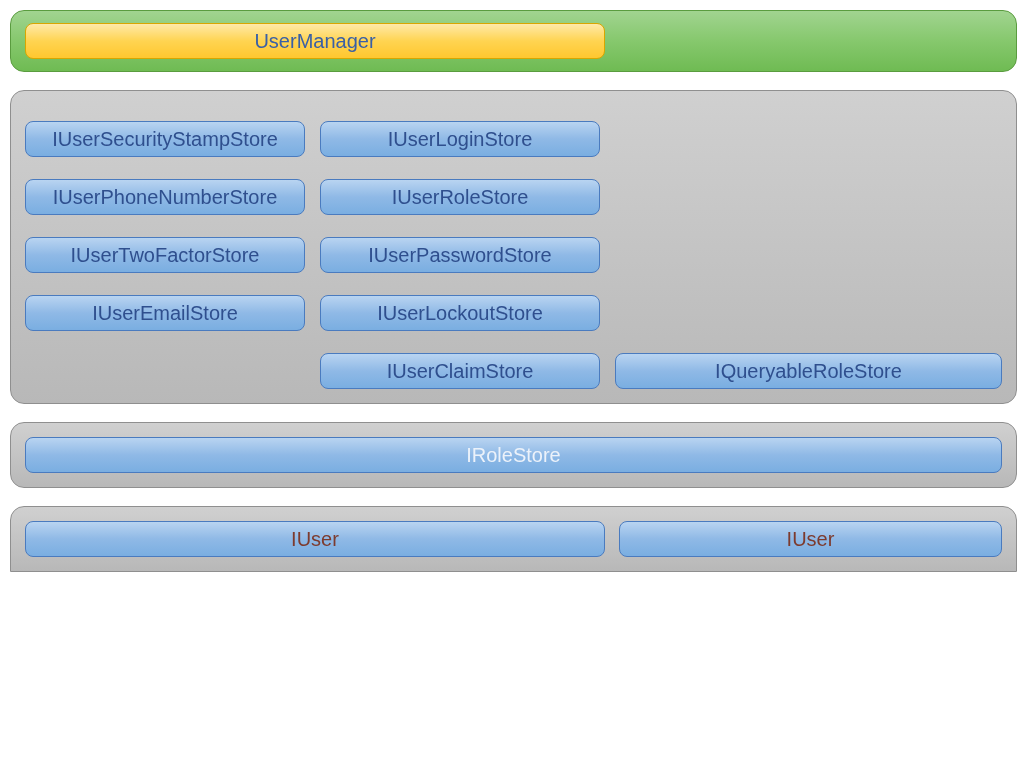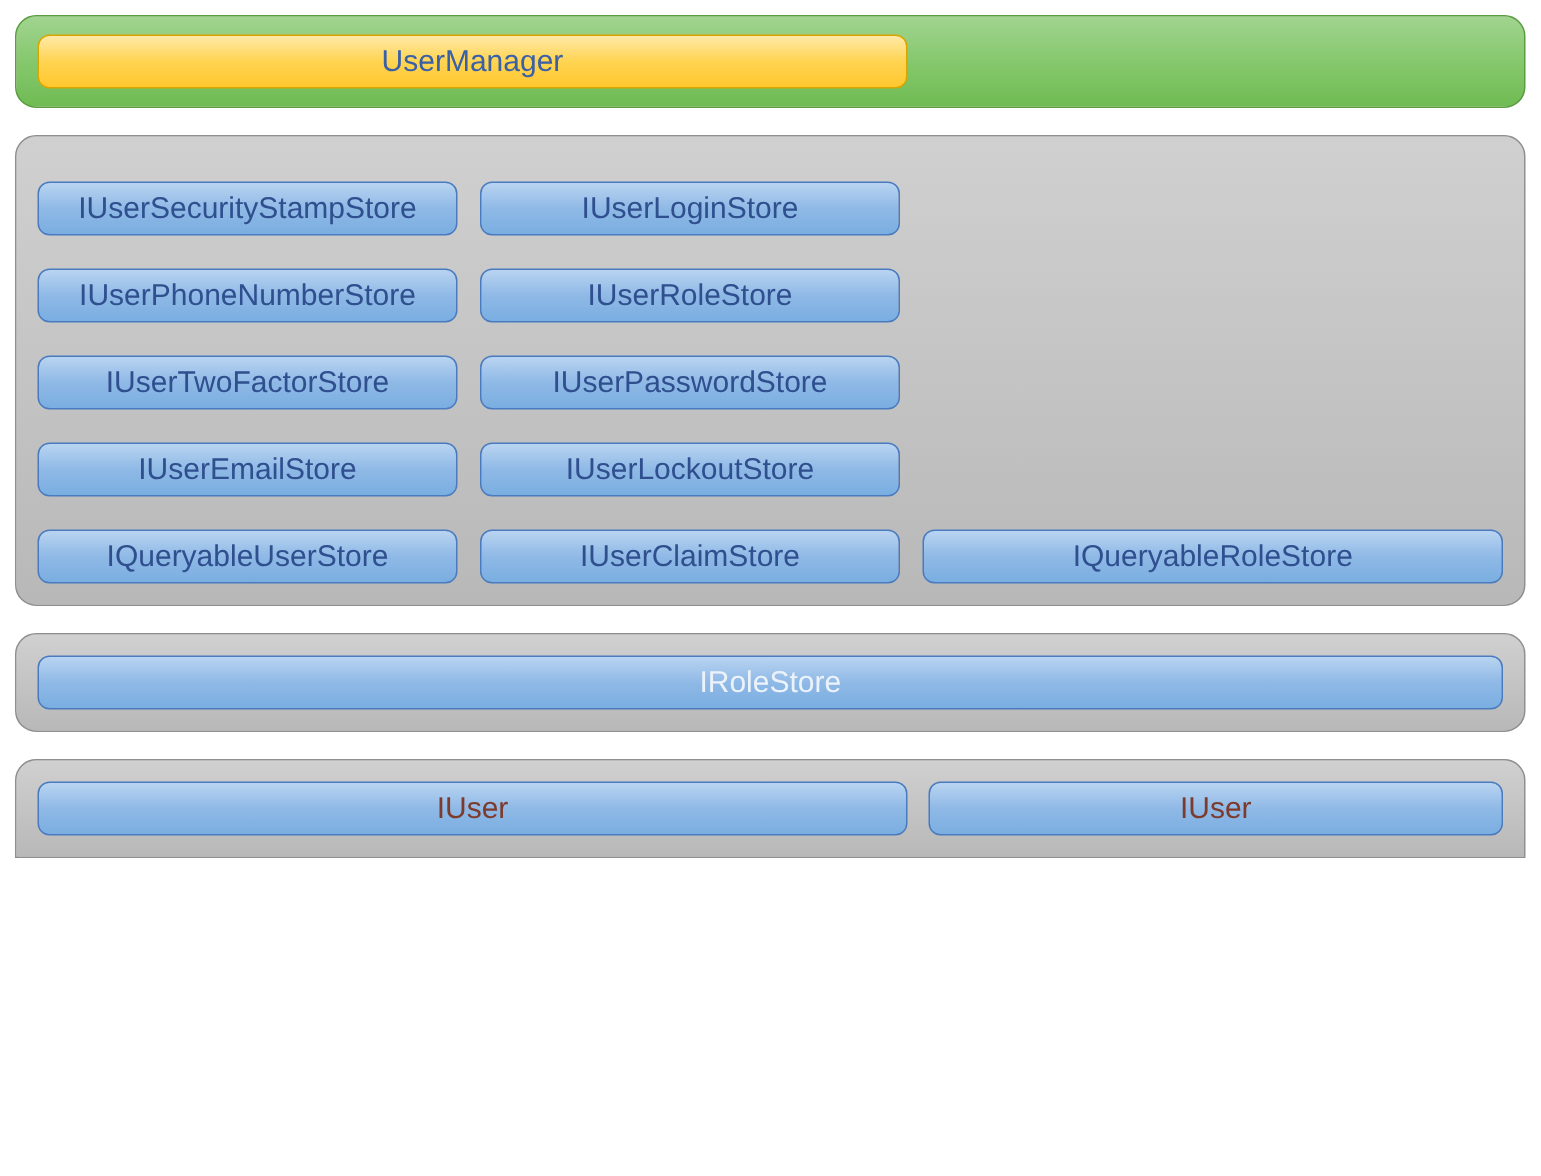--- a/index.html
+++ b/index.html
@@ -91,21 +91,20 @@
   <div class="box yellow-box top-left">UserManager</div>
 </div>
 
 <div class="container grey-container">
   <div class="mid-columns">
     <div class="mid-col col-a">
       <div class="box blue-box">IUserSecurityStampStore</div>
       <div class="box blue-box">IUserPhoneNumberStore</div>
       <div class="box blue-box">IUserTwoFactorStore</div>
       <div class="box blue-box">IUserEmailStore</div>
-      <div class="box blue-box">IQueryableUserStore</div>
     </div>
     <div class="mid-col col-b">
       <div class="box blue-box">IUserLoginStore</div>
       <div class="box blue-box">IUserRoleStore</div>
       <div class="box blue-box">IUserPasswordStore</div>
       <div class="box blue-box">IUserLockoutStore</div>
       <div class="box blue-box">IUserClaimStore</div>
     </div>
     <div class="mid-col col-c">
       <div class="box blue-box">IQueryableRoleStore</div>

